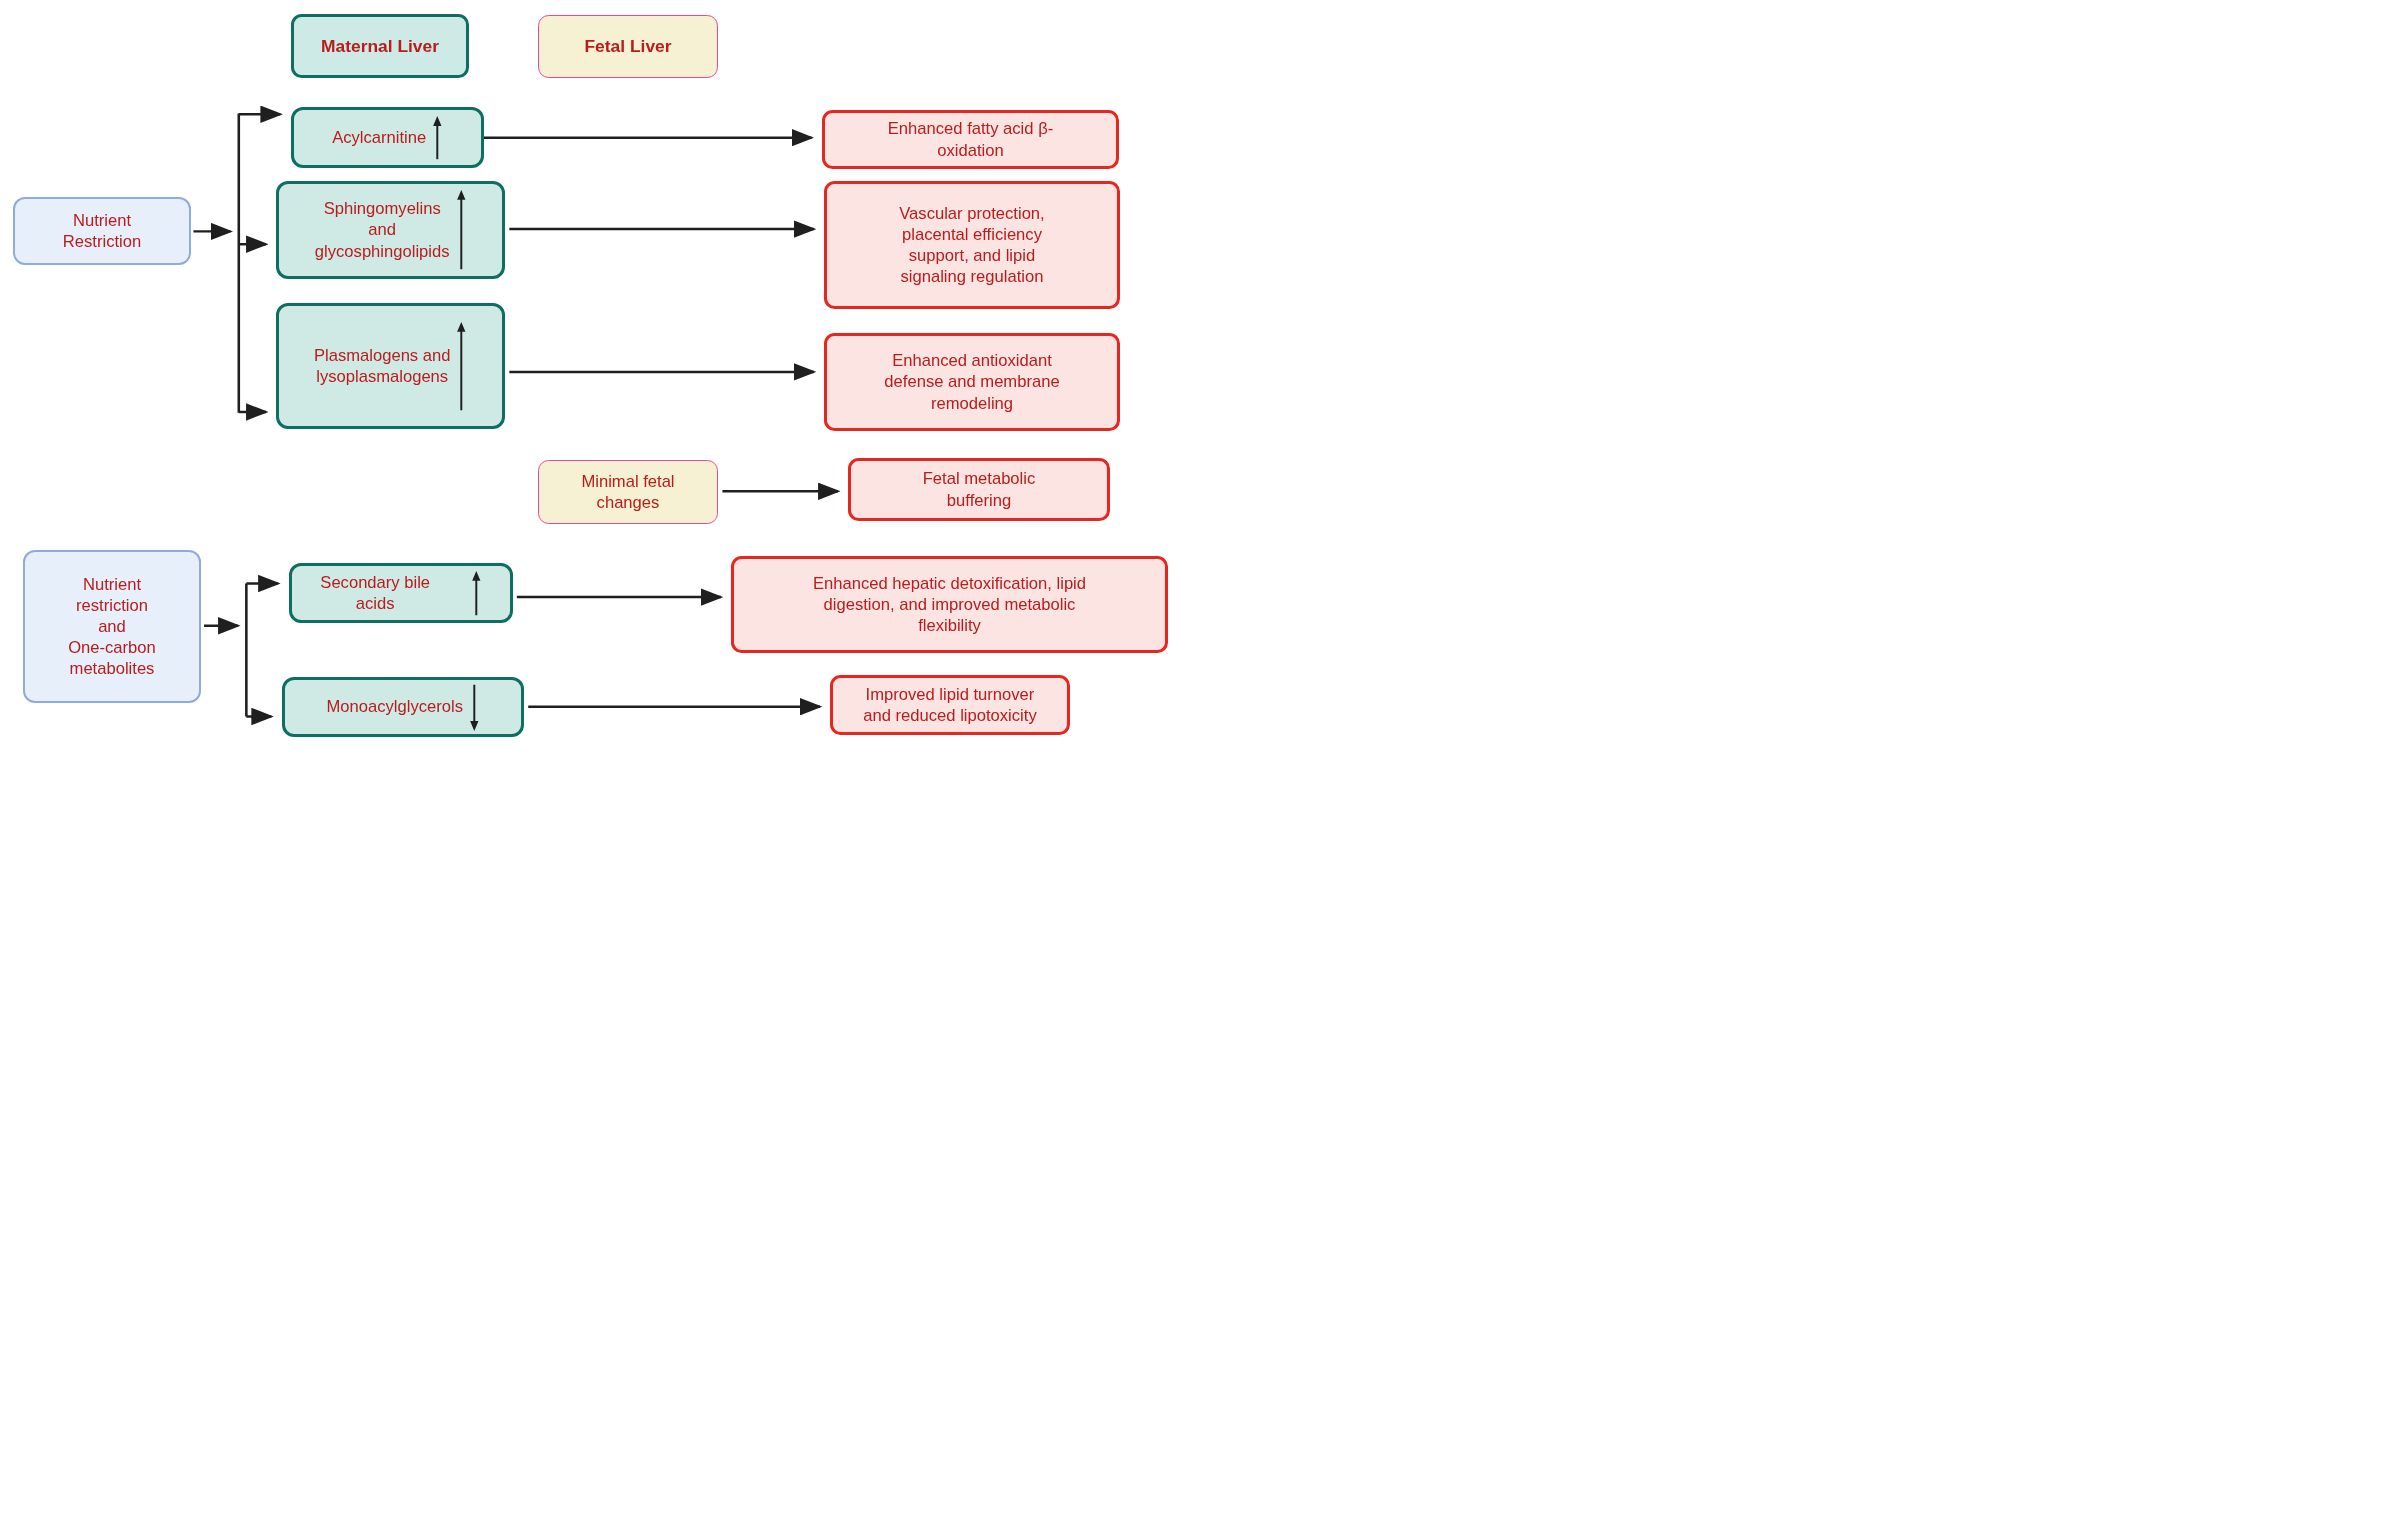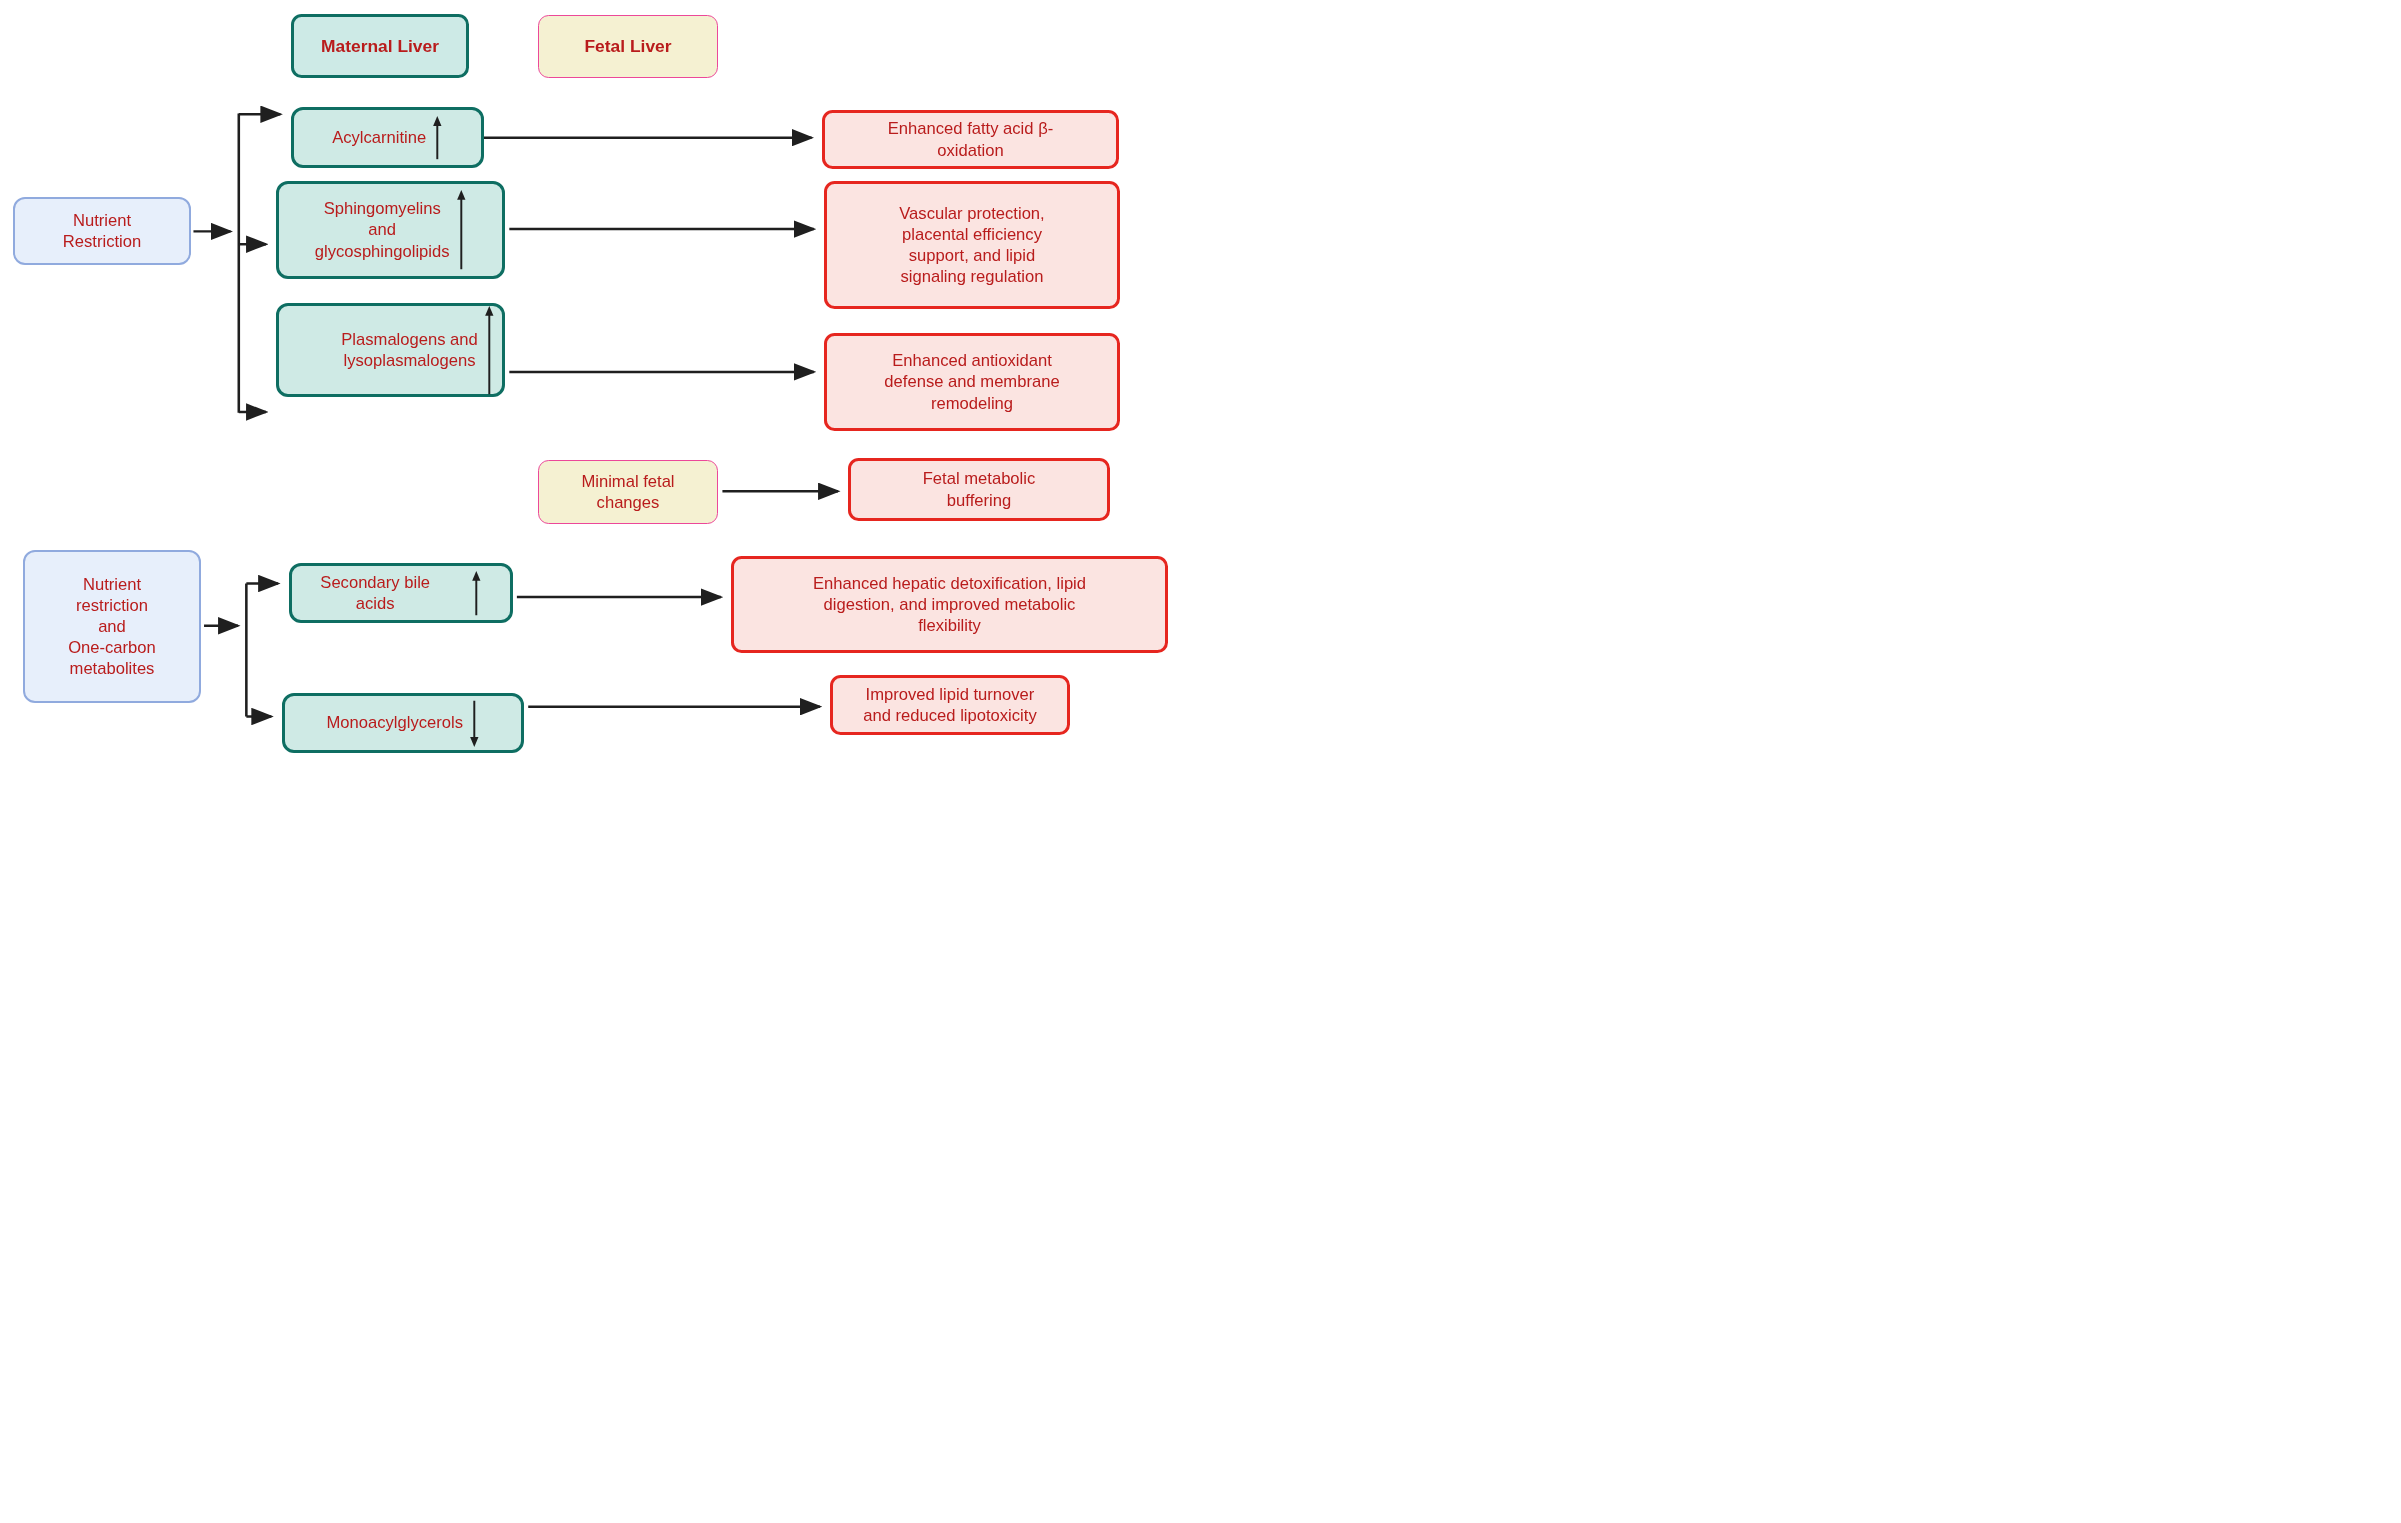--- a/index.html
+++ b/index.html
@@ -134,37 +134,37 @@
   </div>
   <div class="node teal" style="left:276px; top:181px; width:229px; height:98px;">
     <span>Sphingomyelins
 and
 glycosphingolipids</span>
     <svg class="trend trend-up" width="10.6" height="80" viewBox="0 0 14 106">
       <line x1="7" y1="105" x2="7" y2="10"></line>
         <polygon points="7,0 12.5,13 1.5,13"></polygon>
     </svg>
   </div>
-  <div class="node teal" style="left:276px; top:303px; width:229px; height:94px;justify-content:flex-end;">
+  <div class="node teal" style="left:276px; top:303px; width:229px; height:126px;">
     <span>Plasmalogens and
 lysoplasmalogens</span>
     <svg class="trend trend-up" width="10.6" height="89" viewBox="0 0 14 118">
       <line x1="7" y1="117" x2="7" y2="10"></line>
         <polygon points="7,0 12.5,13 1.5,13"></polygon>
     </svg>
   </div>
   <div class="node teal" style="left:289px; top:563px; width:224px; height:60px;gap:41px;">
     <span>Secondary bile
 acids</span>
     <svg class="trend trend-up" width="10.6" height="45" viewBox="0 0 14 60">
       <line x1="7" y1="59" x2="7" y2="10"></line>
         <polygon points="7,0 12.5,13 1.5,13"></polygon>
     </svg>
   </div>
-  <div class="node teal" style="left:282px; top:677px; width:242px; height:60px;margin-top:16px;">
+  <div class="node teal" style="left:282px; top:677px; width:242px; height:60px;">
     <span>Monoacylglycerols</span>
     <svg class="trend trend-down" width="10.6" height="47" viewBox="0 0 14 62">
       <line x1="7" y1="61" x2="7" y2="10"></line>
         <polygon points="7,0 12.5,13 1.5,13"></polygon>
     </svg>
   </div>
 
   <div class="node gold" style="left:538px; top:460px; width:180px; height:64px;">
     <span>Minimal fetal
 changes</span>

